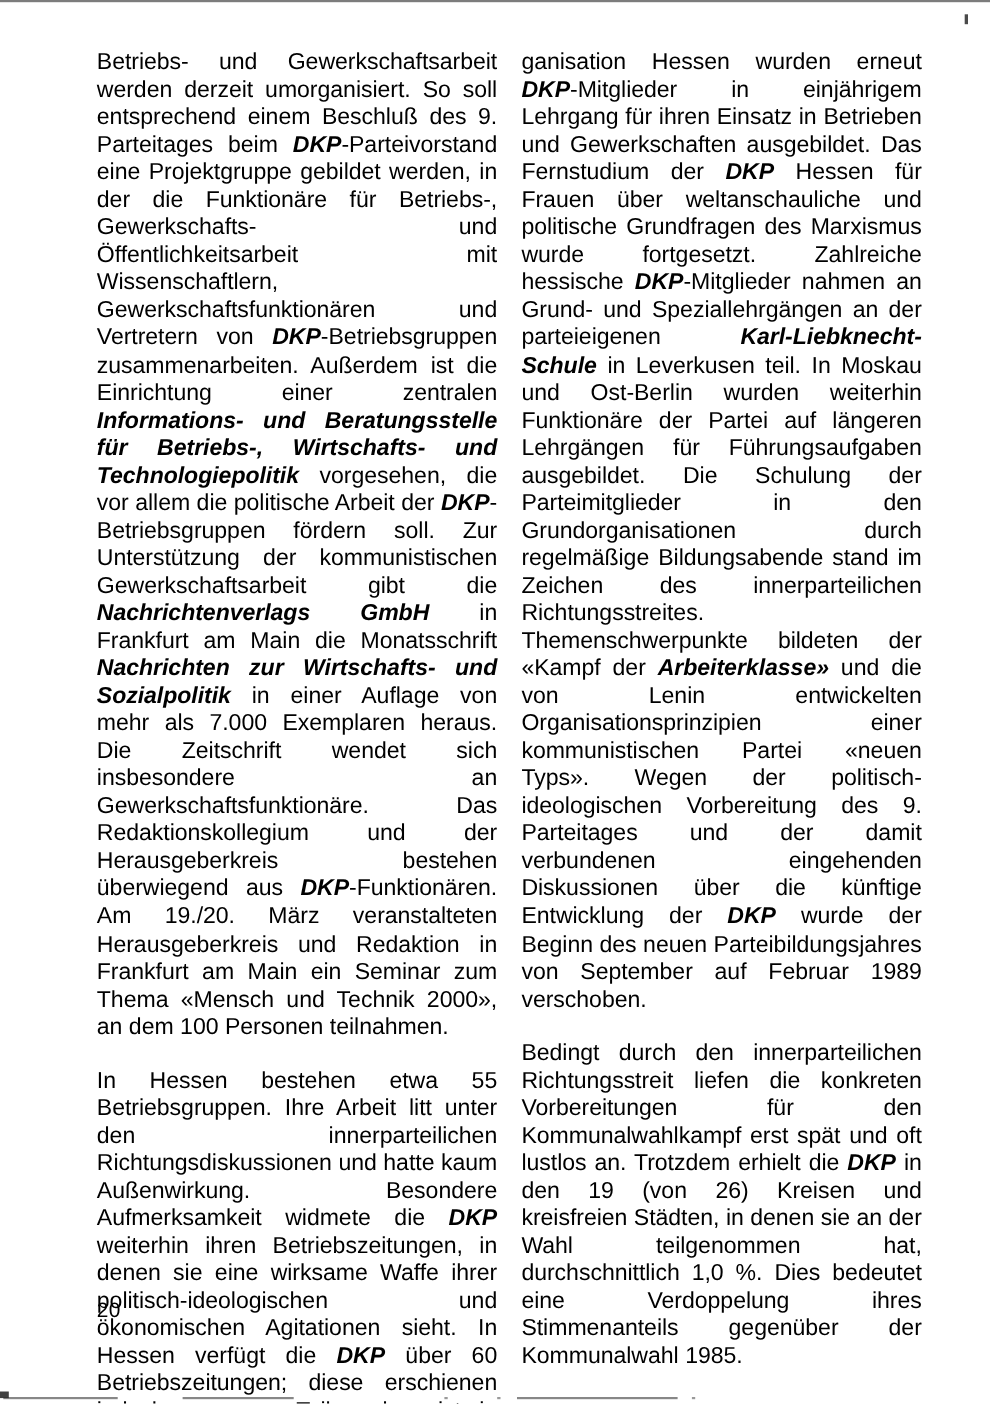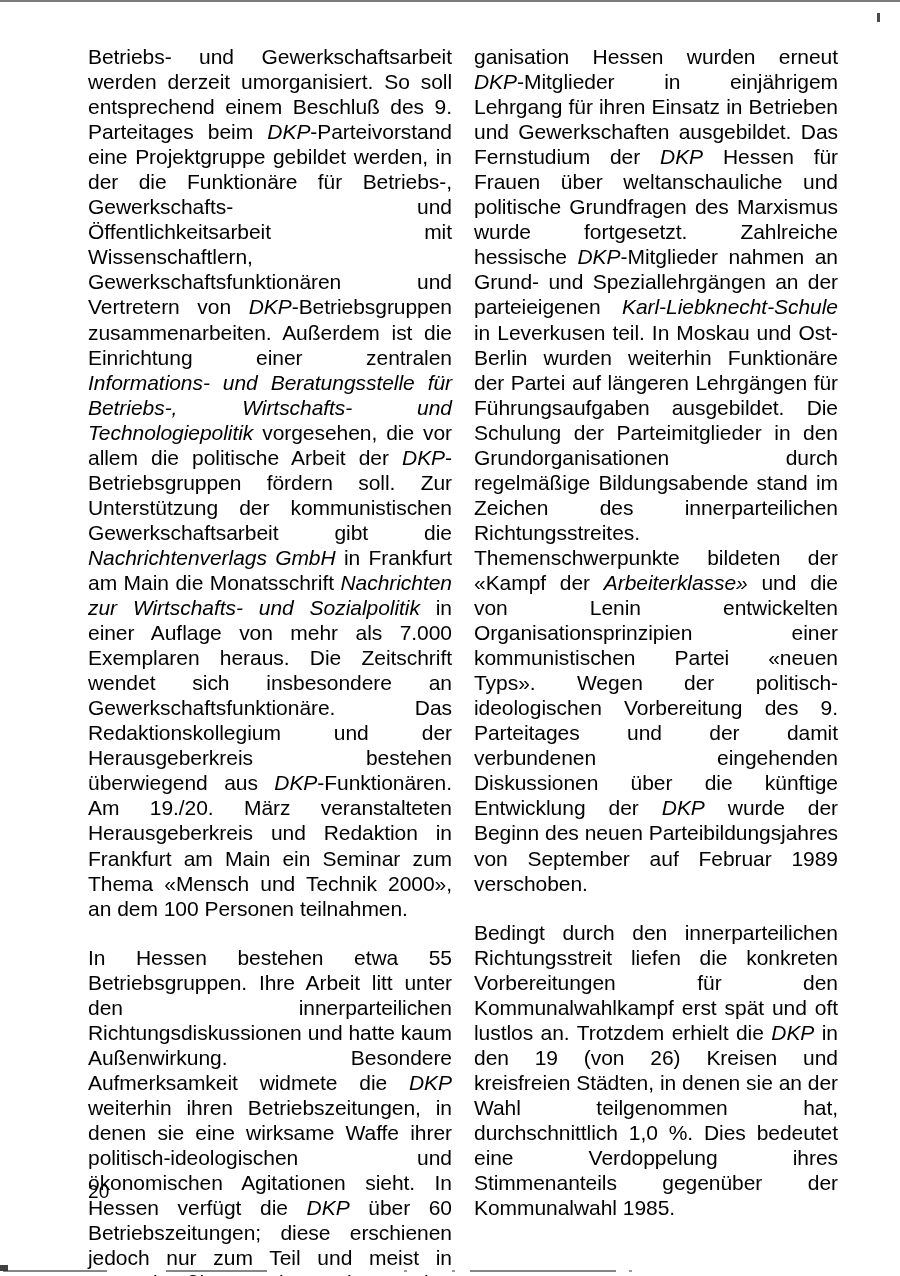--- a/index.html
+++ b/index.html
@@ -89,20 +89,21 @@
     text-justify: inter-word;
     letter-spacing: -0.05px;
     word-spacing: 0.1px;
     hyphens: none;
   }
   p.para:last-child {
     margin-bottom: 0;
   }
   .it {
     font-style: italic;
+    font-weight: bold;
   }
   #page-number {
     position: absolute;
     left: 88px;
     top: 1181px;
     font-size: 19px;
     line-height: 22px;
     letter-spacing: 0.2px;
   }
 </style>

